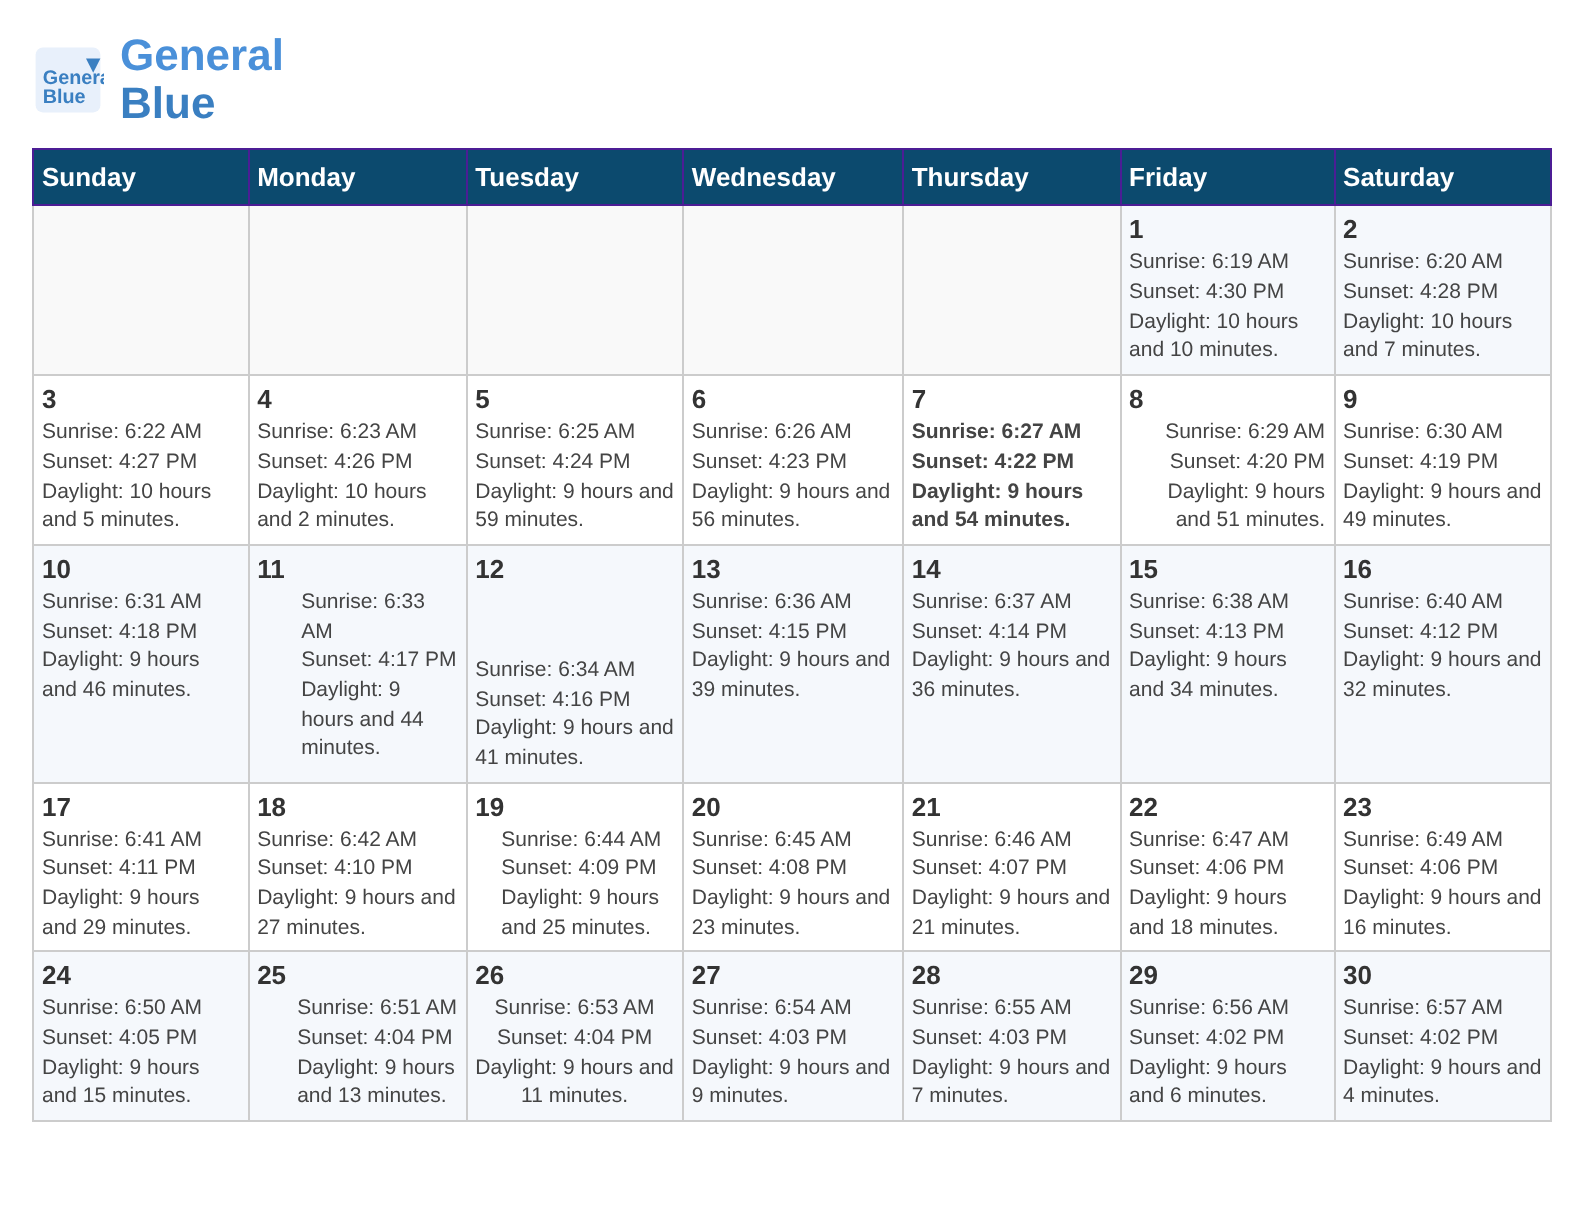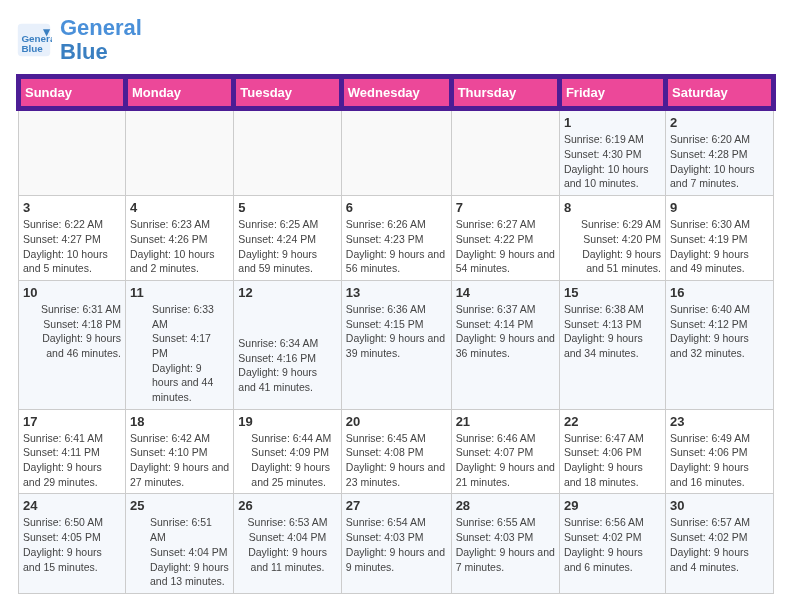--- a/index.html
+++ b/index.html
@@ -45,27 +45,27 @@
     .location {
       font-size: 16px;
       color: #555;
     }
     table {
       width: 100%;
       border-collapse: collapse;
       font-size: 11px;
     }
     thead tr th {
-      background-color: #ec4899;
+      background-color: #0c4a6e;
       color: #fff;
       padding: 6px 4px;
       text-align: left;
       font-size: 13px;
       font-weight: bold;
-      border: 5px solid #4c1d95;
+      border: 1px solid #4c1d95;
     }
     tbody tr td {
       border: 1px solid #ccc;
       vertical-align: top;
       padding: 4px;
       height: 80px;
       width: 113px;
       background: #fff;
     }
     tbody tr:nth-child(odd) td {
@@ -165,41 +165,41 @@
 Daylight: 9 hours and 59 minutes.</div>
         </td>
         <td>
           <div class="day-number">6</div>
           <div class="day-info" style="white-space: pre-wrap;">Sunrise: 6:26 AM
 Sunset: 4:23 PM
 Daylight: 9 hours and 56 minutes.</div>
         </td>
         <td>
           <div class="day-number">7</div>
-          <div class="day-info" style="white-space: pre-wrap;">Sunrise: 6:27 AM
+          <div class="day-info" style="white-space: pre-wrap; font-weight: bold;">Sunrise: 6:27 AM
 Sunset: 4:22 PM
 Daylight: 9 hours and 54 minutes.</div>
         </td>
         <td>
           <div class="day-number">8</div>
           <div class="day-info" style="white-space: pre-wrap; text-align: right;">Sunrise: 6:29 AM
 Sunset: 4:20 PM
 Daylight: 9 hours and 51 minutes.</div>
         </td>
         <td>
           <div class="day-number">9</div>
           <div class="day-info" style="white-space: pre-wrap;">Sunrise: 6:30 AM
 Sunset: 4:19 PM
 Daylight: 9 hours and 49 minutes.</div>
         </td>
       </tr>
       <tr>
         <td>
           <div class="day-number">10</div>
-          <div class="day-info" style="white-space: pre-wrap; text-align: right;">Sunrise: 6:31 AM
+          <div class="day-info" style="white-space: pre-wrap;">Sunrise: 6:31 AM
 Sunset: 4:18 PM
 Daylight: 9 hours and 46 minutes.</div>
         </td>
         <td>
           <div class="day-number">11</div>
           <div class="day-info" style="white-space: pre-wrap; margin-left: 22px;">Sunrise: 6:33 AM
 Sunset: 4:17 PM
 Daylight: 9 hours and 44 minutes.</div>
         </td>
         <td>

